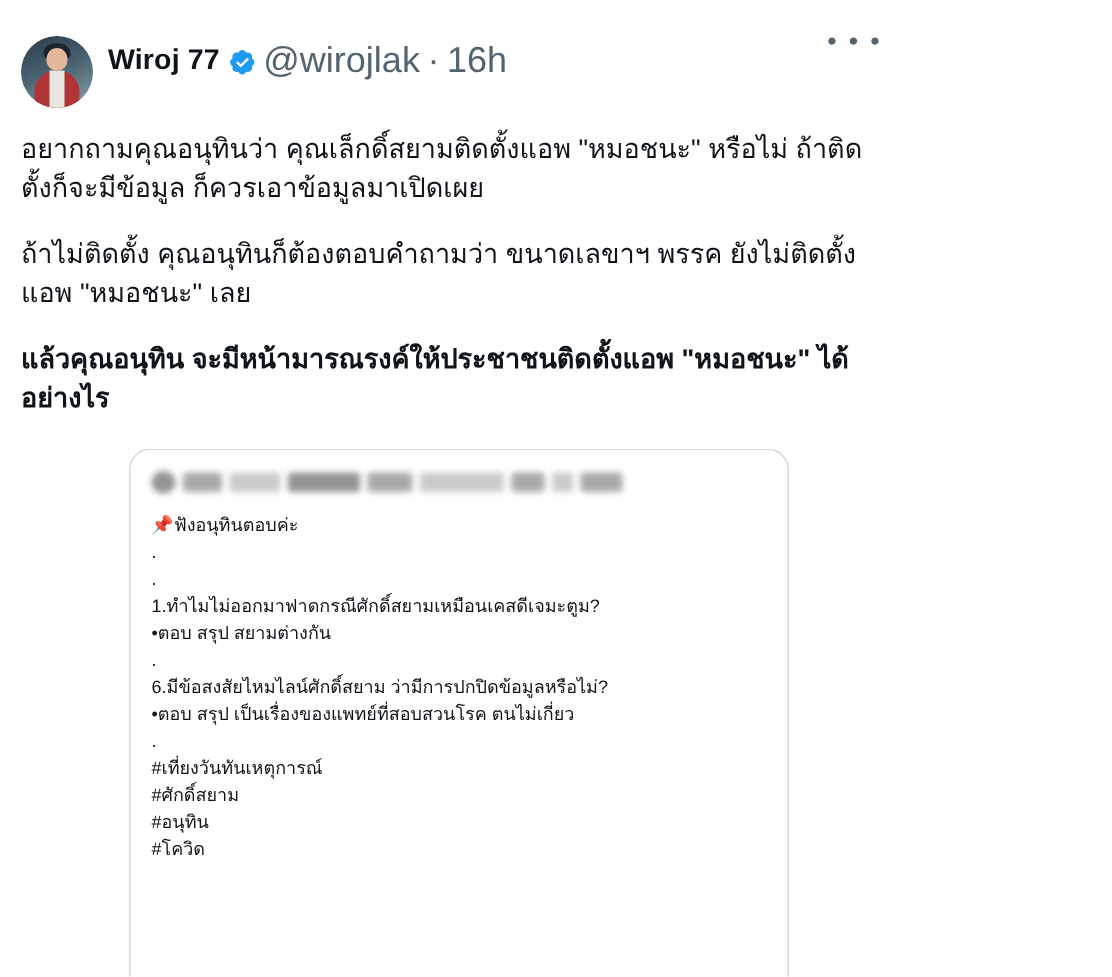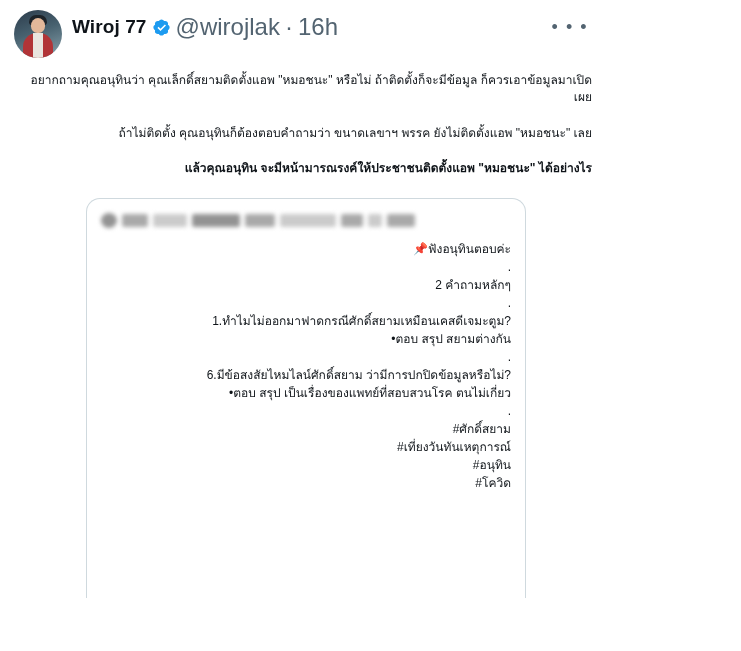--- a/index.html
+++ b/index.html
@@ -12,22 +12,21 @@
     background: #ffffff;
     font-family: "Liberation Sans", sans-serif;
     color: #0f1419;
     overflow: hidden;
   }
   .tweet {
     position: relative;
     width: 606px;
     height: 651px;
     box-sizing: border-box;
-    padding: 10px 14px 0 14px;
-    text-align: right;
+    padding: 24px 14px 0 14px;
   }
   .tweet-header {
     display: flex;
     align-items: flex-start;
     gap: 10px;
   }
   .avatar {
     width: 48px;
     height: 48px;
     border-radius: 50%;
@@ -100,21 +99,21 @@
     right: 18px;
     top: 18px;
     color: #536471;
     font-size: 18px;
     letter-spacing: 1.5px;
     line-height: 1;
     cursor: pointer;
   }
   .tweet-body {
     margin-top: 14px;
-    font-size: 12px;
+    font-size: 18px;
     line-height: 1.45;
     color: #0f1419;
     max-width: 600px;
   }
   .tweet-body p {
     margin: 0 0 18px 0;
   }
   .tweet-body p:last-child {
     margin-bottom: 11px;
     font-weight: bold;
@@ -196,27 +195,26 @@
       <span class="blk dark" style="width:48px;"></span>
       <span class="blk" style="width:30px;"></span>
       <span class="blk light" style="width:56px;"></span>
       <span class="blk" style="width:22px;"></span>
       <span class="blk light" style="width:14px;"></span>
       <span class="blk" style="width:28px;"></span>
     </div>
 
     <div class="quote-text">📌ฟังอนุทินตอบค่ะ</div>
     <div class="quote-text">.</div>
-    <div class="quote-text">2 คำถามหลักๆ</div>
     <div class="quote-text">.</div>
     <div class="quote-text">1.ทำไมไม่ออกมาฟาดกรณีศักดิ์สยามเหมือนเคสดีเจมะตูม?</div>
     <div class="quote-text">•ตอบ สรุป สยามต่างกัน</div>
     <div class="quote-text">.</div>
     <div class="quote-text">6.มีข้อสงสัยไหมไลน์ศักดิ์สยาม ว่ามีการปกปิดข้อมูลหรือไม่?</div>
     <div class="quote-text">•ตอบ สรุป เป็นเรื่องของแพทย์ที่สอบสวนโรค ตนไม่เกี่ยว</div>
     <div class="quote-text">.</div>
+    <div class="quote-text">#เที่ยงวันทันเหตุการณ์</div>
     <div class="quote-text">#ศักดิ์สยาม</div>
-    <div class="quote-text">#เที่ยงวันทันเหตุการณ์</div>
     <div class="quote-text">#อนุทิน</div>
     <div class="quote-text">#โควิด</div>
   </div>
 
 </div>
 
 </body></html>

